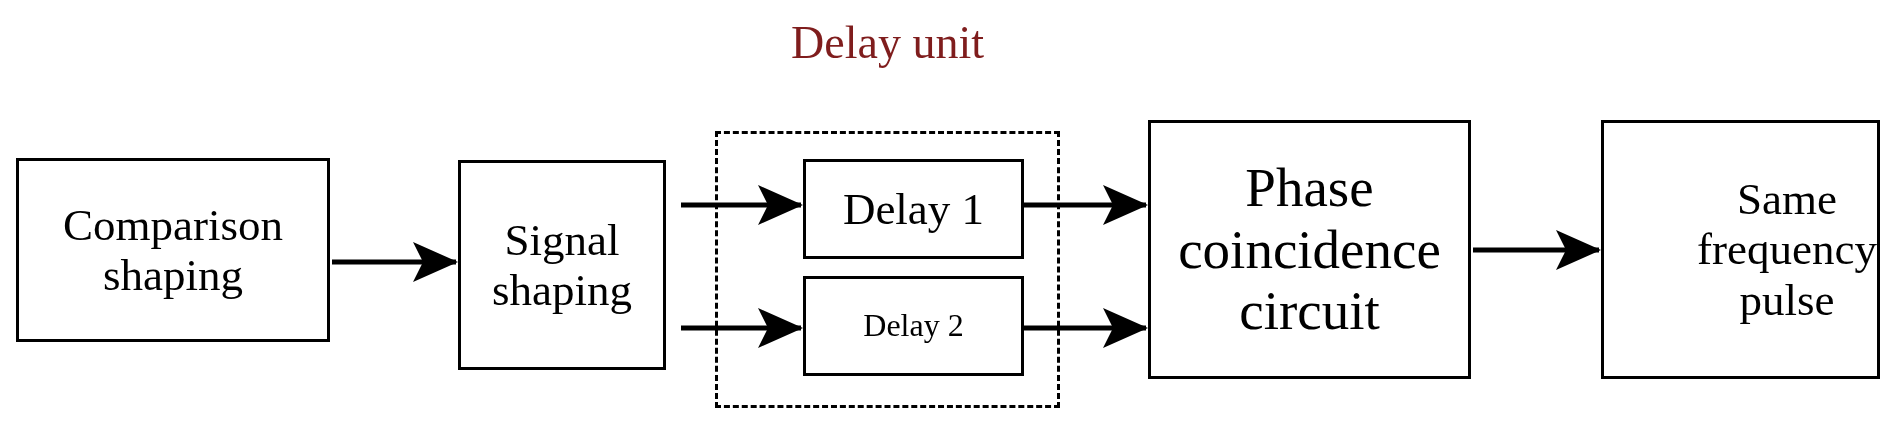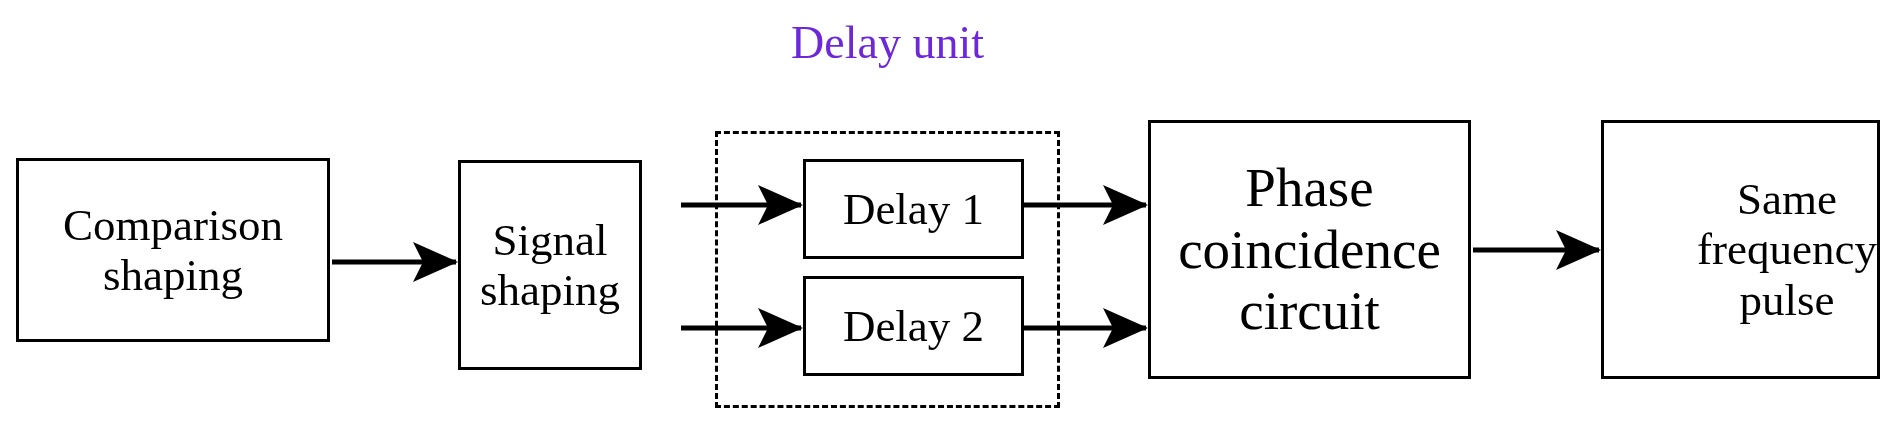--- a/index.html
+++ b/index.html
@@ -34,45 +34,45 @@
   }
   .node-label {
     font-family: "Liberation Serif", "DejaVu Serif", serif;
     color: #000000;
     line-height: 1.12;
     white-space: pre-line;
   }
   .group-title {
     position: absolute;
     text-align: center;
-    color: #6d28d9;
+    color: #7f1d1d;
     font-family: "Liberation Serif", "DejaVu Serif", serif;
     white-space: nowrap;
   }
   .dashed-group {
     position: absolute;
     box-sizing: border-box;
     border: 3px dashed #000000;
     background: transparent;
   }
   
   #box-comparison { left: 16px;   top: 158px; width: 314px; height: 184px; }
   #box-comparison .node-label { font-size: 45px; }
 
-  #box-signal     { left: 458px;  top: 160px; width: 184px; height: 210px; }
+  #box-signal     { left: 458px;  top: 160px; width: 208px; height: 210px; }
   #box-signal .node-label { font-size: 45px; }
 
   #group-delay    { left: 715px;  top: 131px; width: 345px; height: 277px; }
   #title-delay    { left: 715px;  top: 16px;  width: 345px; font-size: 46px; }
 
   #box-delay1     { left: 803px;  top: 159px; width: 221px; height: 100px; }
   #box-delay1 .node-label { font-size: 45px; }
 
   #box-delay2     { left: 803px;  top: 276px; width: 221px; height: 100px; }
-  #box-delay2 .node-label { font-size: 45px; }
+  #box-delay2 .node-label { font-size: 32px; }
 
   #box-phase      { left: 1148px; top: 120px; width: 323px; height: 259px; }
   #box-phase .node-label { font-size: 55px; }
 
   #box-output     { left: 1601px; top: 120px; width: 279px; height: 259px; justify-content: flex-end; }
   #box-output .node-label { font-size: 45px; }
 </style>
 </head>
 <body>
 

